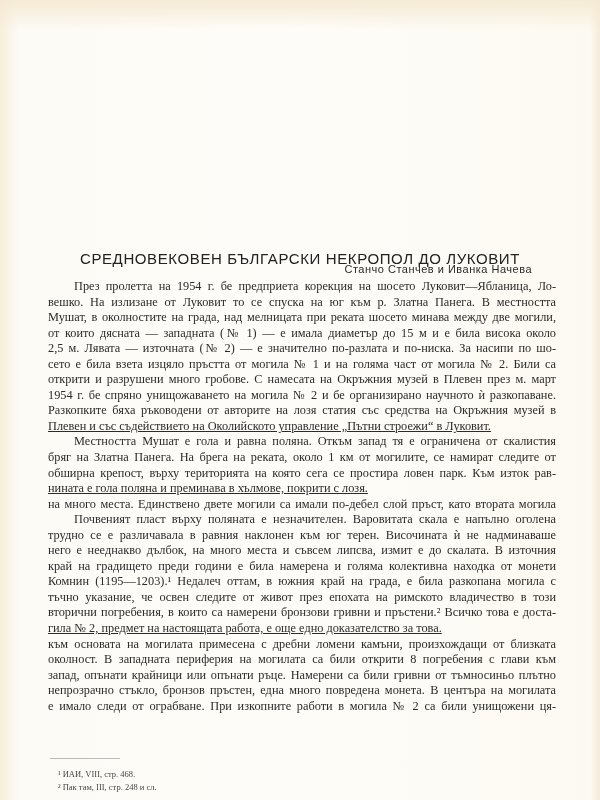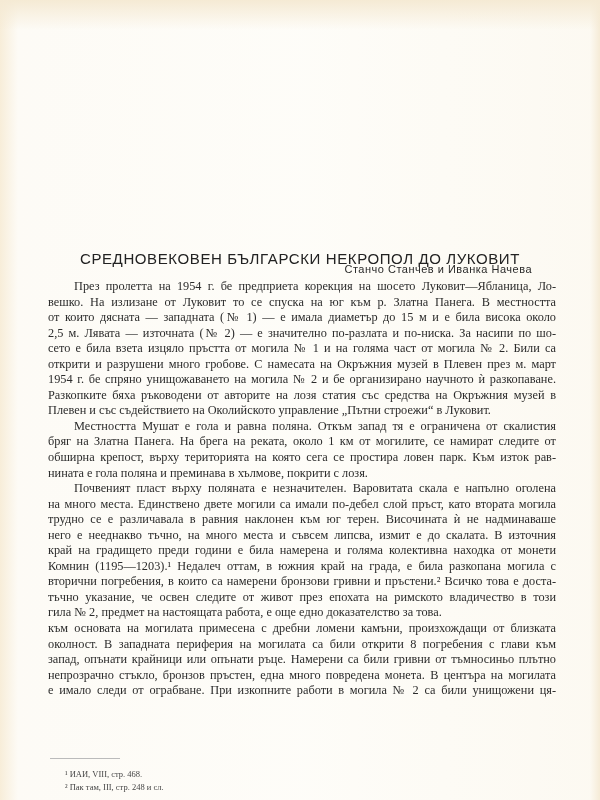--- a/index.html
+++ b/index.html
@@ -39,69 +39,70 @@
     font-size: 12.3px; line-height: 15.55px;
     text-align: justify;
     color: #2b2b2b;
   }
   .line {
     display: block; white-space: nowrap;
     text-align-last: justify; text-align: justify;
     height: 15.55px;
   }
   .line.indent { padding-left: 26px; }
-  .line.last { text-align-last: left; }
+  .line.last { text-align-last: left; text-decoration: underline; }
   .footnote-rule {
     position: absolute; top: 758px; left: 50px; width: 70px;
     border-top: 1px solid #bbb;
   }
   .footnotes {
     position: absolute; top: 768px; left: 58px;
-    font-size: 8.5px; line-height: 13px; color: #444; margin-left: 7px;
+    font-size: 8.5px; line-height: 13px; color: #444;
   }
   .footnotes .fn { display: block; white-space: nowrap; }
 </style>
 </head>
 <body>
 
 <div class="page-tint"></div>
 <div class="top-tint"></div>
 
 <h1 class="title">СРЕДНОВЕКОВЕН БЪЛГАРСКИ НЕКРОПОЛ ДО ЛУКОВИТ</h1>
 <div class="authors">Станчо Станчев и Иванка Начева</div>
 
 <div class="body-text">
   <div>
     <span class="line indent">През пролетта на 1954 г. бе предприета корекция на шосето Луковит—Ябланица, Ло-</span>
     <span class="line">вешко. На излизане от Луковит то се спуска на юг към р. Златна Панега. В местността</span>
+    <span class="line">Мушат, в околностите на града, над мелницата при реката шосето минава между две могили,</span>
     <span class="line">от които дясната — западната (№ 1) — е имала диаметър до 15 м и е била висока около</span>
     <span class="line">2,5 м. Лявата — източната (№ 2) — е значително по-разлата и по-ниска. За насипи по шо-</span>
     <span class="line">сето е била взета изцяло пръстта от могила № 1 и на голяма част от могила № 2. Били са</span>
     <span class="line">открити и разрушени много гробове. С намесата на Окръжния музей в Плевен през м. март</span>
     <span class="line">1954 г. бе спряно унищожаването на могила № 2 и бе организирано научното ѝ разкопаване.</span>
     <span class="line">Разкопките бяха ръководени от авторите на лозя статия със средства на Окръжния музей в</span>
     <span class="line last">Плевен и със съдействието на Околийското управление „Пътни строежи“ в Луковит.</span>
   </div>
   <div>
     <span class="line indent">Местността Мушат е гола и равна поляна. Откъм запад тя е ограничена от скалистия</span>
     <span class="line">бряг на Златна Панега. На брега на реката, около 1 км от могилите, се намират следите от</span>
     <span class="line">обширна крепост, върху територията на която сега се простира ловен парк. Към изток рав-</span>
     <span class="line last">нината е гола поляна и преминава в хълмове, покрити с лозя.</span>
   </div>
   <div>
+    <span class="line">на много места. Единствено двете могили са имали по-дебел слой пръст, като втората могила</span>
     <span class="line indent">Почвеният пласт върху поляната е незначителен. Варовитата скала е напълно оголена</span>
-    <span class="line">на много места. Единствено двете могили са имали по-дебел слой пръст, като втората могила</span>
     <span class="line">трудно се е различавала в равния наклонен към юг терен. Височината ѝ не надминаваше</span>
   </div>
   <div>
-    <span class="line">него е нееднакво тъчно, на много места и съвсем липсва, измит е до скалата. В източния</span>
+    <span class="line">него е нееднакво дълбок, на много места и съвсем липсва, измит е до скалата. В източния</span>
     <span class="line">край на градището преди години е била намерена и голяма колективна находка от монети</span>
     <span class="line">Комнин (1195—1203).¹ Недалеч оттам, в южния край на града, е била разкопана могила с</span>
+    <span class="line">тъчно указание, че освен следите от живот през епохата на римското владичество в този</span>
     <span class="line">вторични погребения, в които са намерени бронзови гривни и пръстени.² Всичко това е доста-</span>
-    <span class="line">тъчно указание, че освен следите от живот през епохата на римското владичество в този</span>
     <span class="line last">гила № 2, предмет на настоящата работа, е още едно доказателство за това.</span>
   </div>
   <div>
     <span class="line">към основата на могилата примесена с дребни ломени камъни, произхождащи от близката</span>
     <span class="line">околност. В западната периферия на могилата са били открити 8 погребения с глави към</span>
     <span class="line">запад, опънати крайници или опънати ръце. Намерени са били гривни от тъмносиньо плътно</span>
     <span class="line">непрозрачно стъкло, бронзов пръстен, една много повредена монета. В центъра на могилата</span>
     <span class="line">е имало следи от ограбване. При изкопните работи в могила № 2 са били унищожени ця-</span>
 
   </div>

